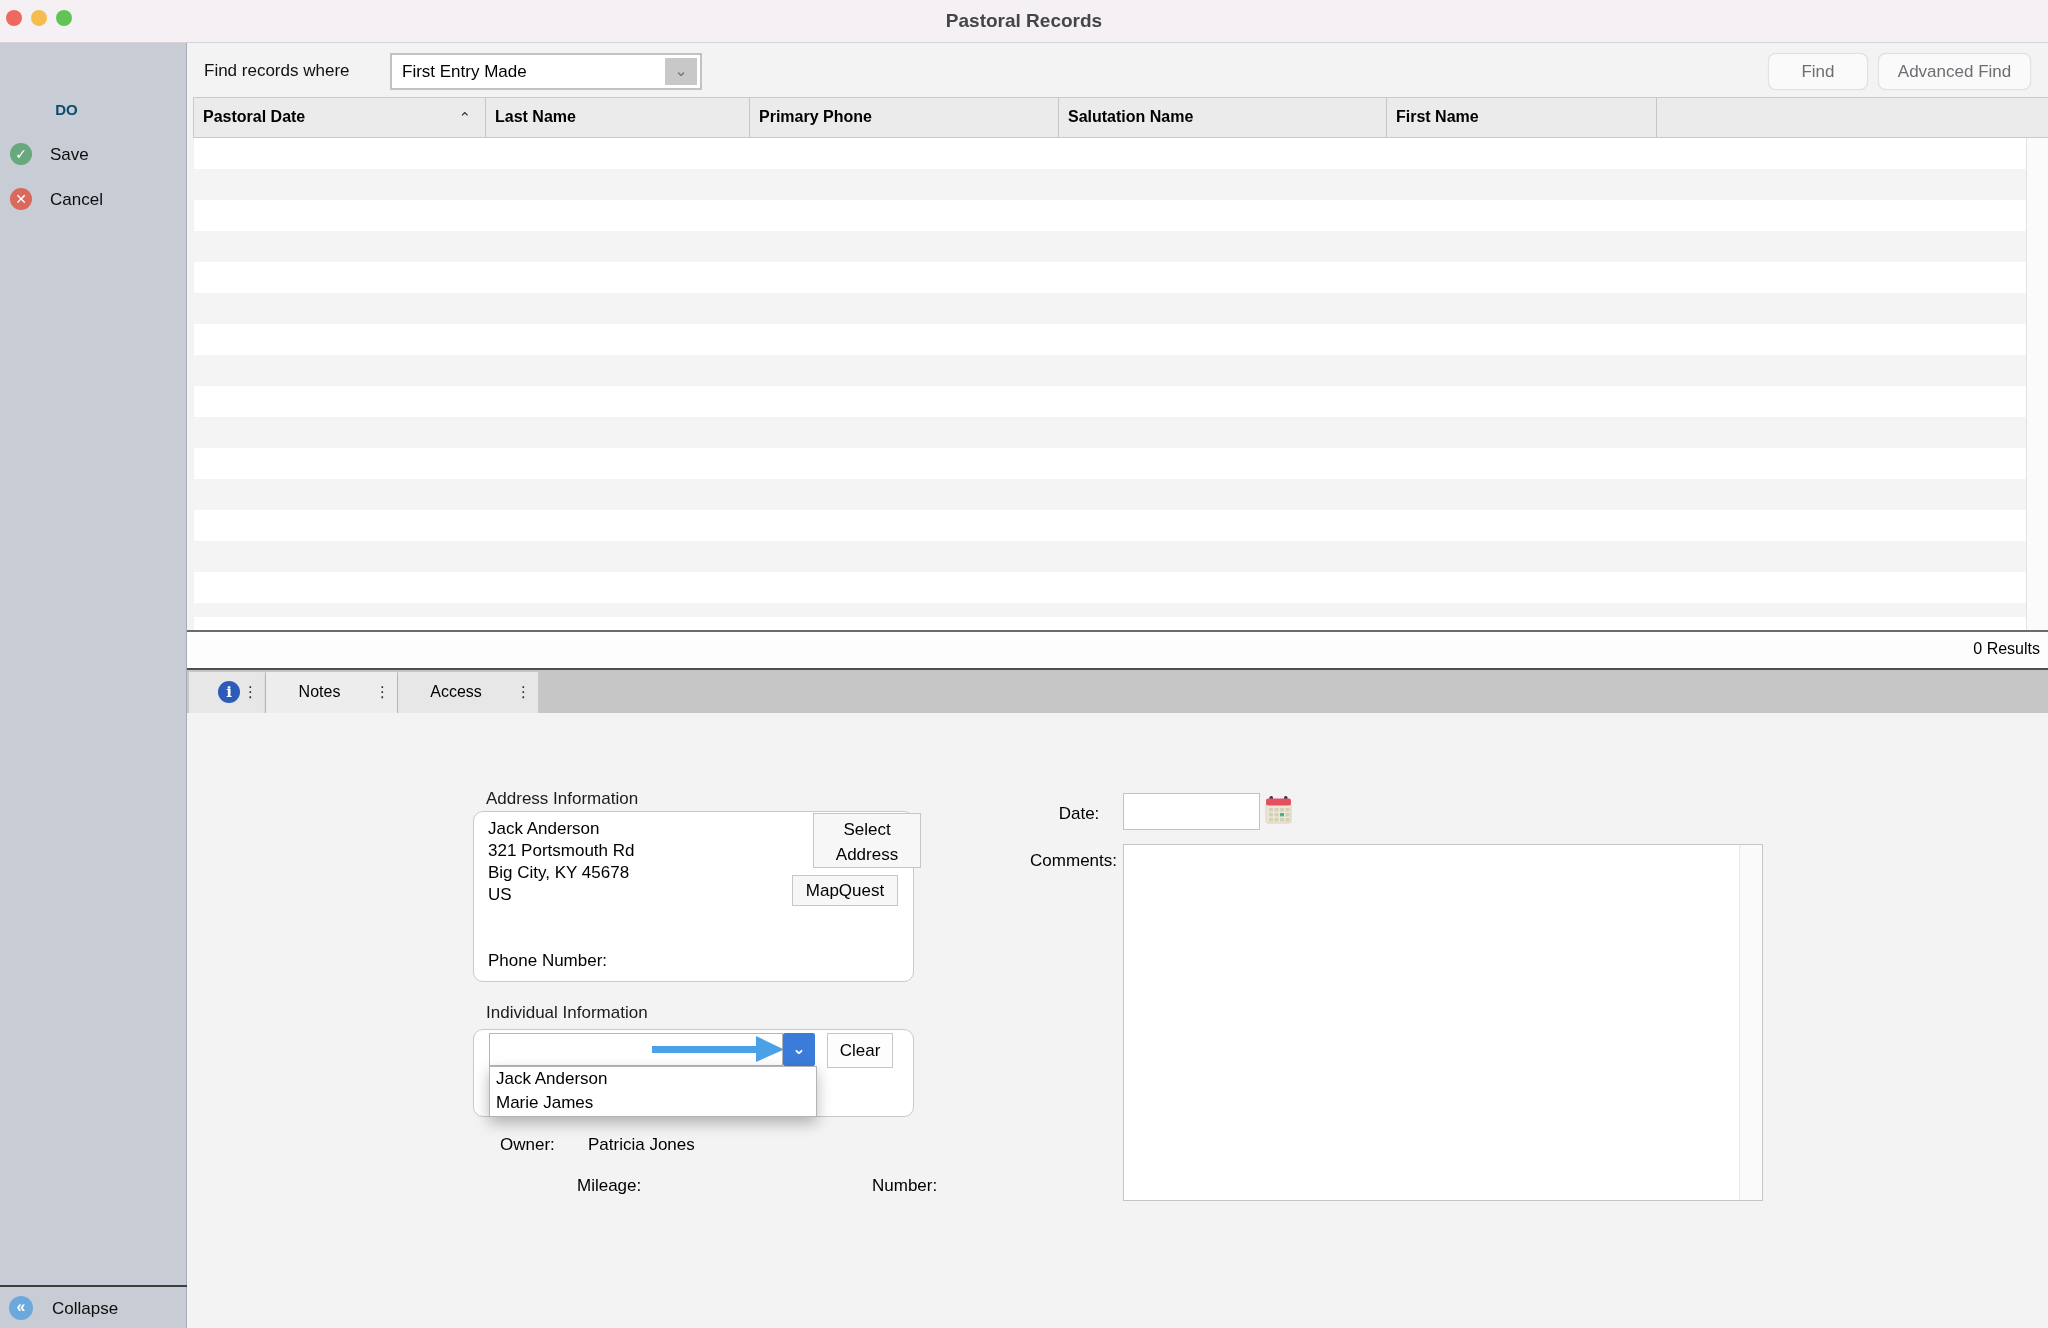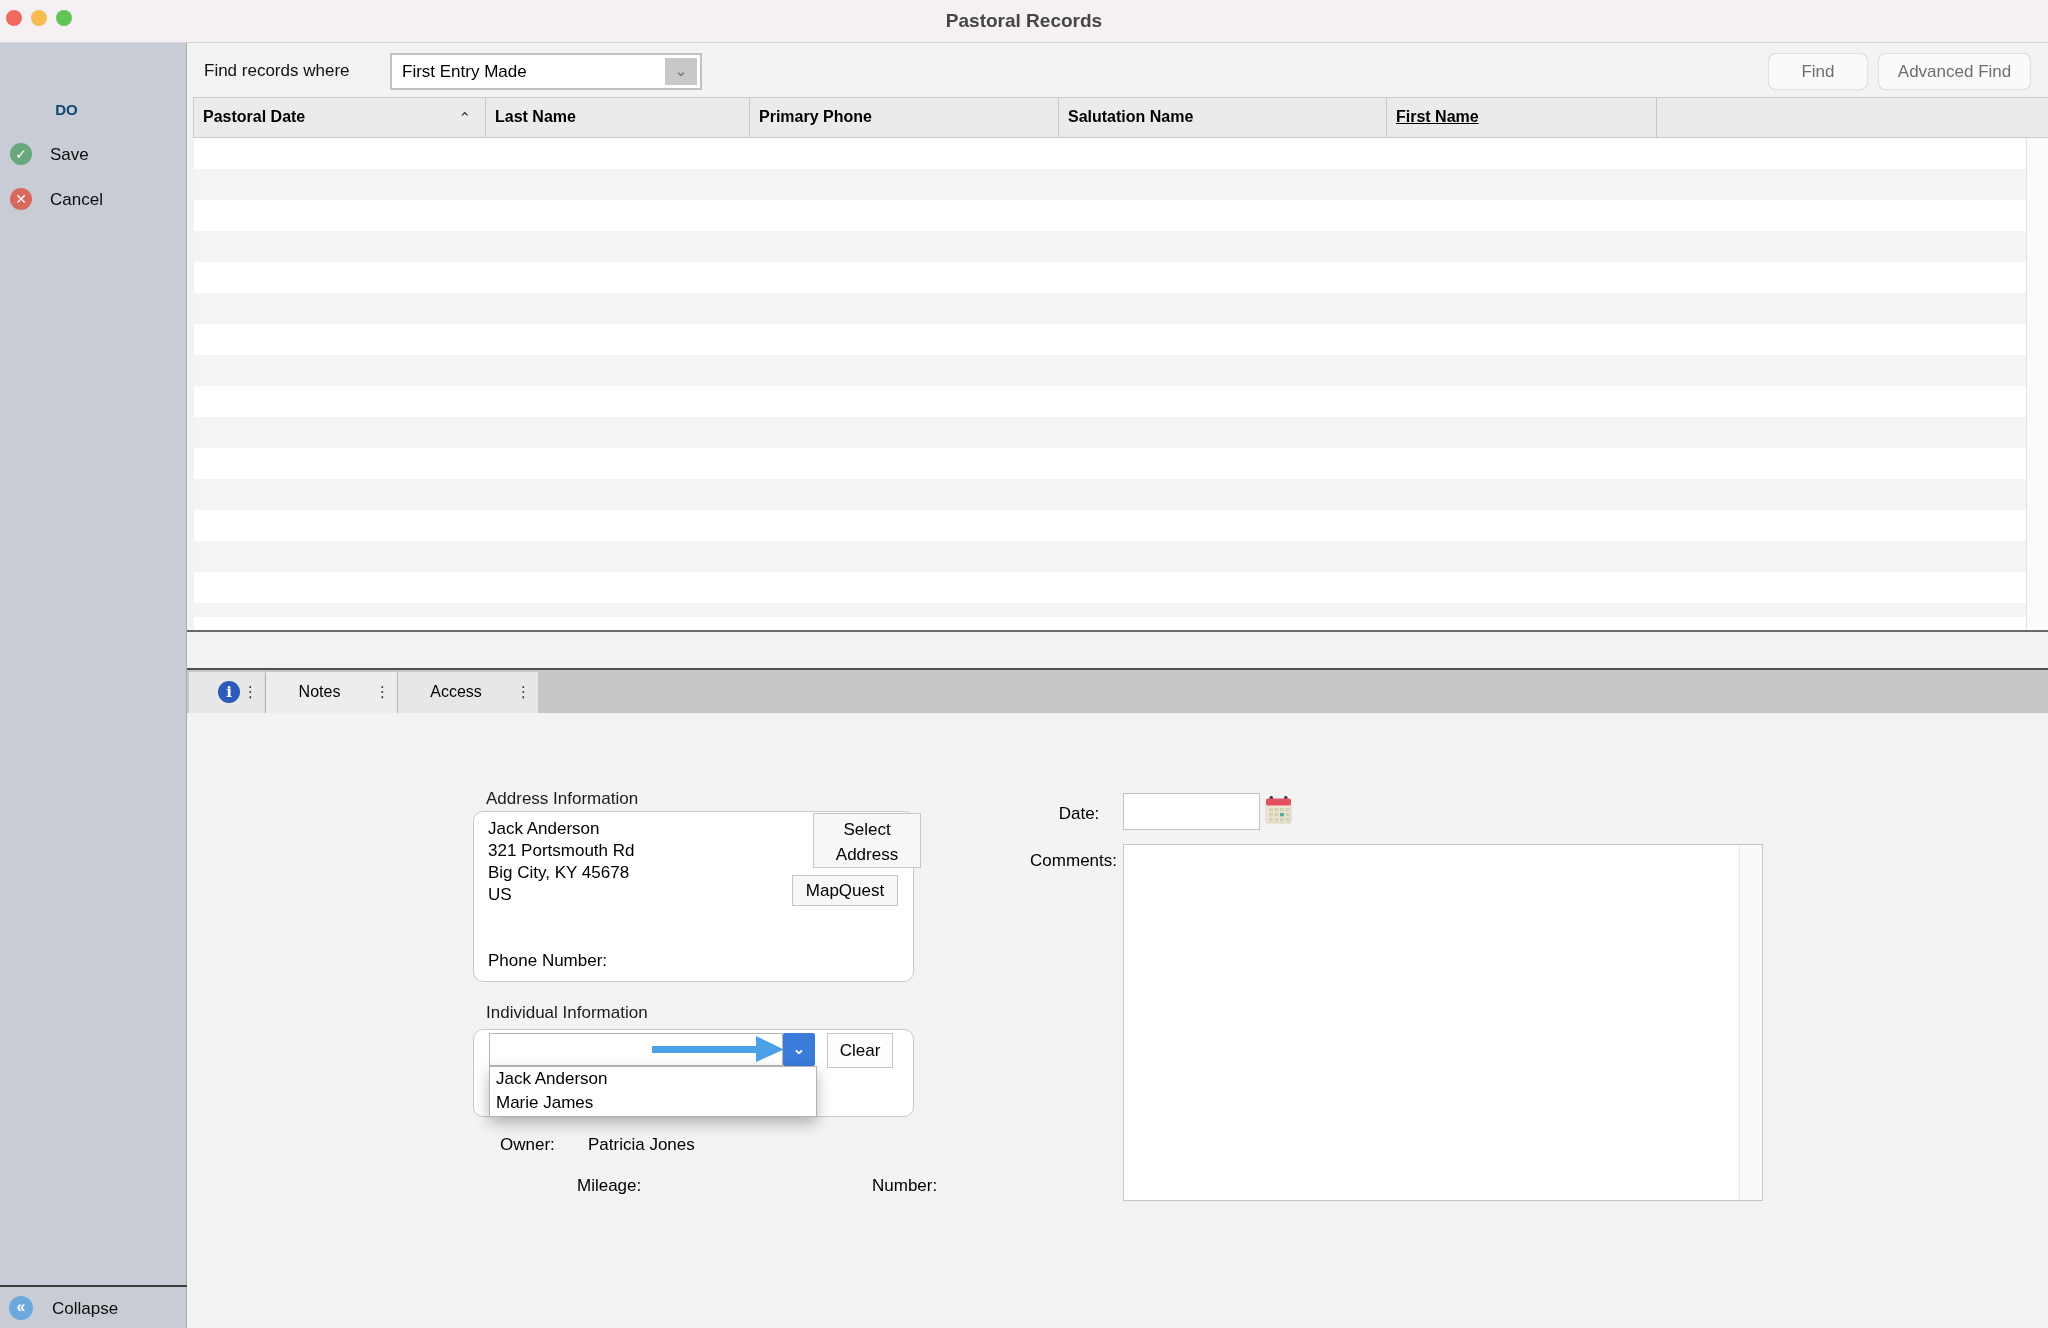--- a/index.html
+++ b/index.html
@@ -120,27 +120,30 @@
   <div class="top-btn" id="advfind-btn">Advanced Find</div>
 
   <div class="grid-header">
     <div class="gh-cell" style="width:291px;">
       <span>Pastoral Date</span>
       <span class="gh-sort">⌃</span>
     </div>
     <div class="gh-cell" style="width:264px;">Last Name</div>
     <div class="gh-cell" style="width:309px;">Primary Phone</div>
     <div class="gh-cell" style="width:328px;">Salutation Name</div>
-    <div class="gh-cell" style="width:270px;text-decoration:underline;">First Name</div>
+    <div class="gh-cell" style="width:270px;">First Name</div>
     <div class="gh-cell" style="width:22px;"></div>
   </div>
   <div class="grid-body"></div>
   <div class="grid-body-cover"></div>
   <div class="grid-gutter"></div>
   <div class="grid-bottom-line"></div>
+  <div class="results-bar">
+    <span class="results-text">0 Results</span>
+  </div>
 
   <div class="tabbar">
     <div class="tab" id="tab-info">
       <span class="info-circle">i</span>
       <span class="grip">⋮</span>
     </div>
     <div class="tab" id="tab-notes">
       <span class="tab-label">Notes</span>
       <span class="grip">⋮</span>
     </div>

